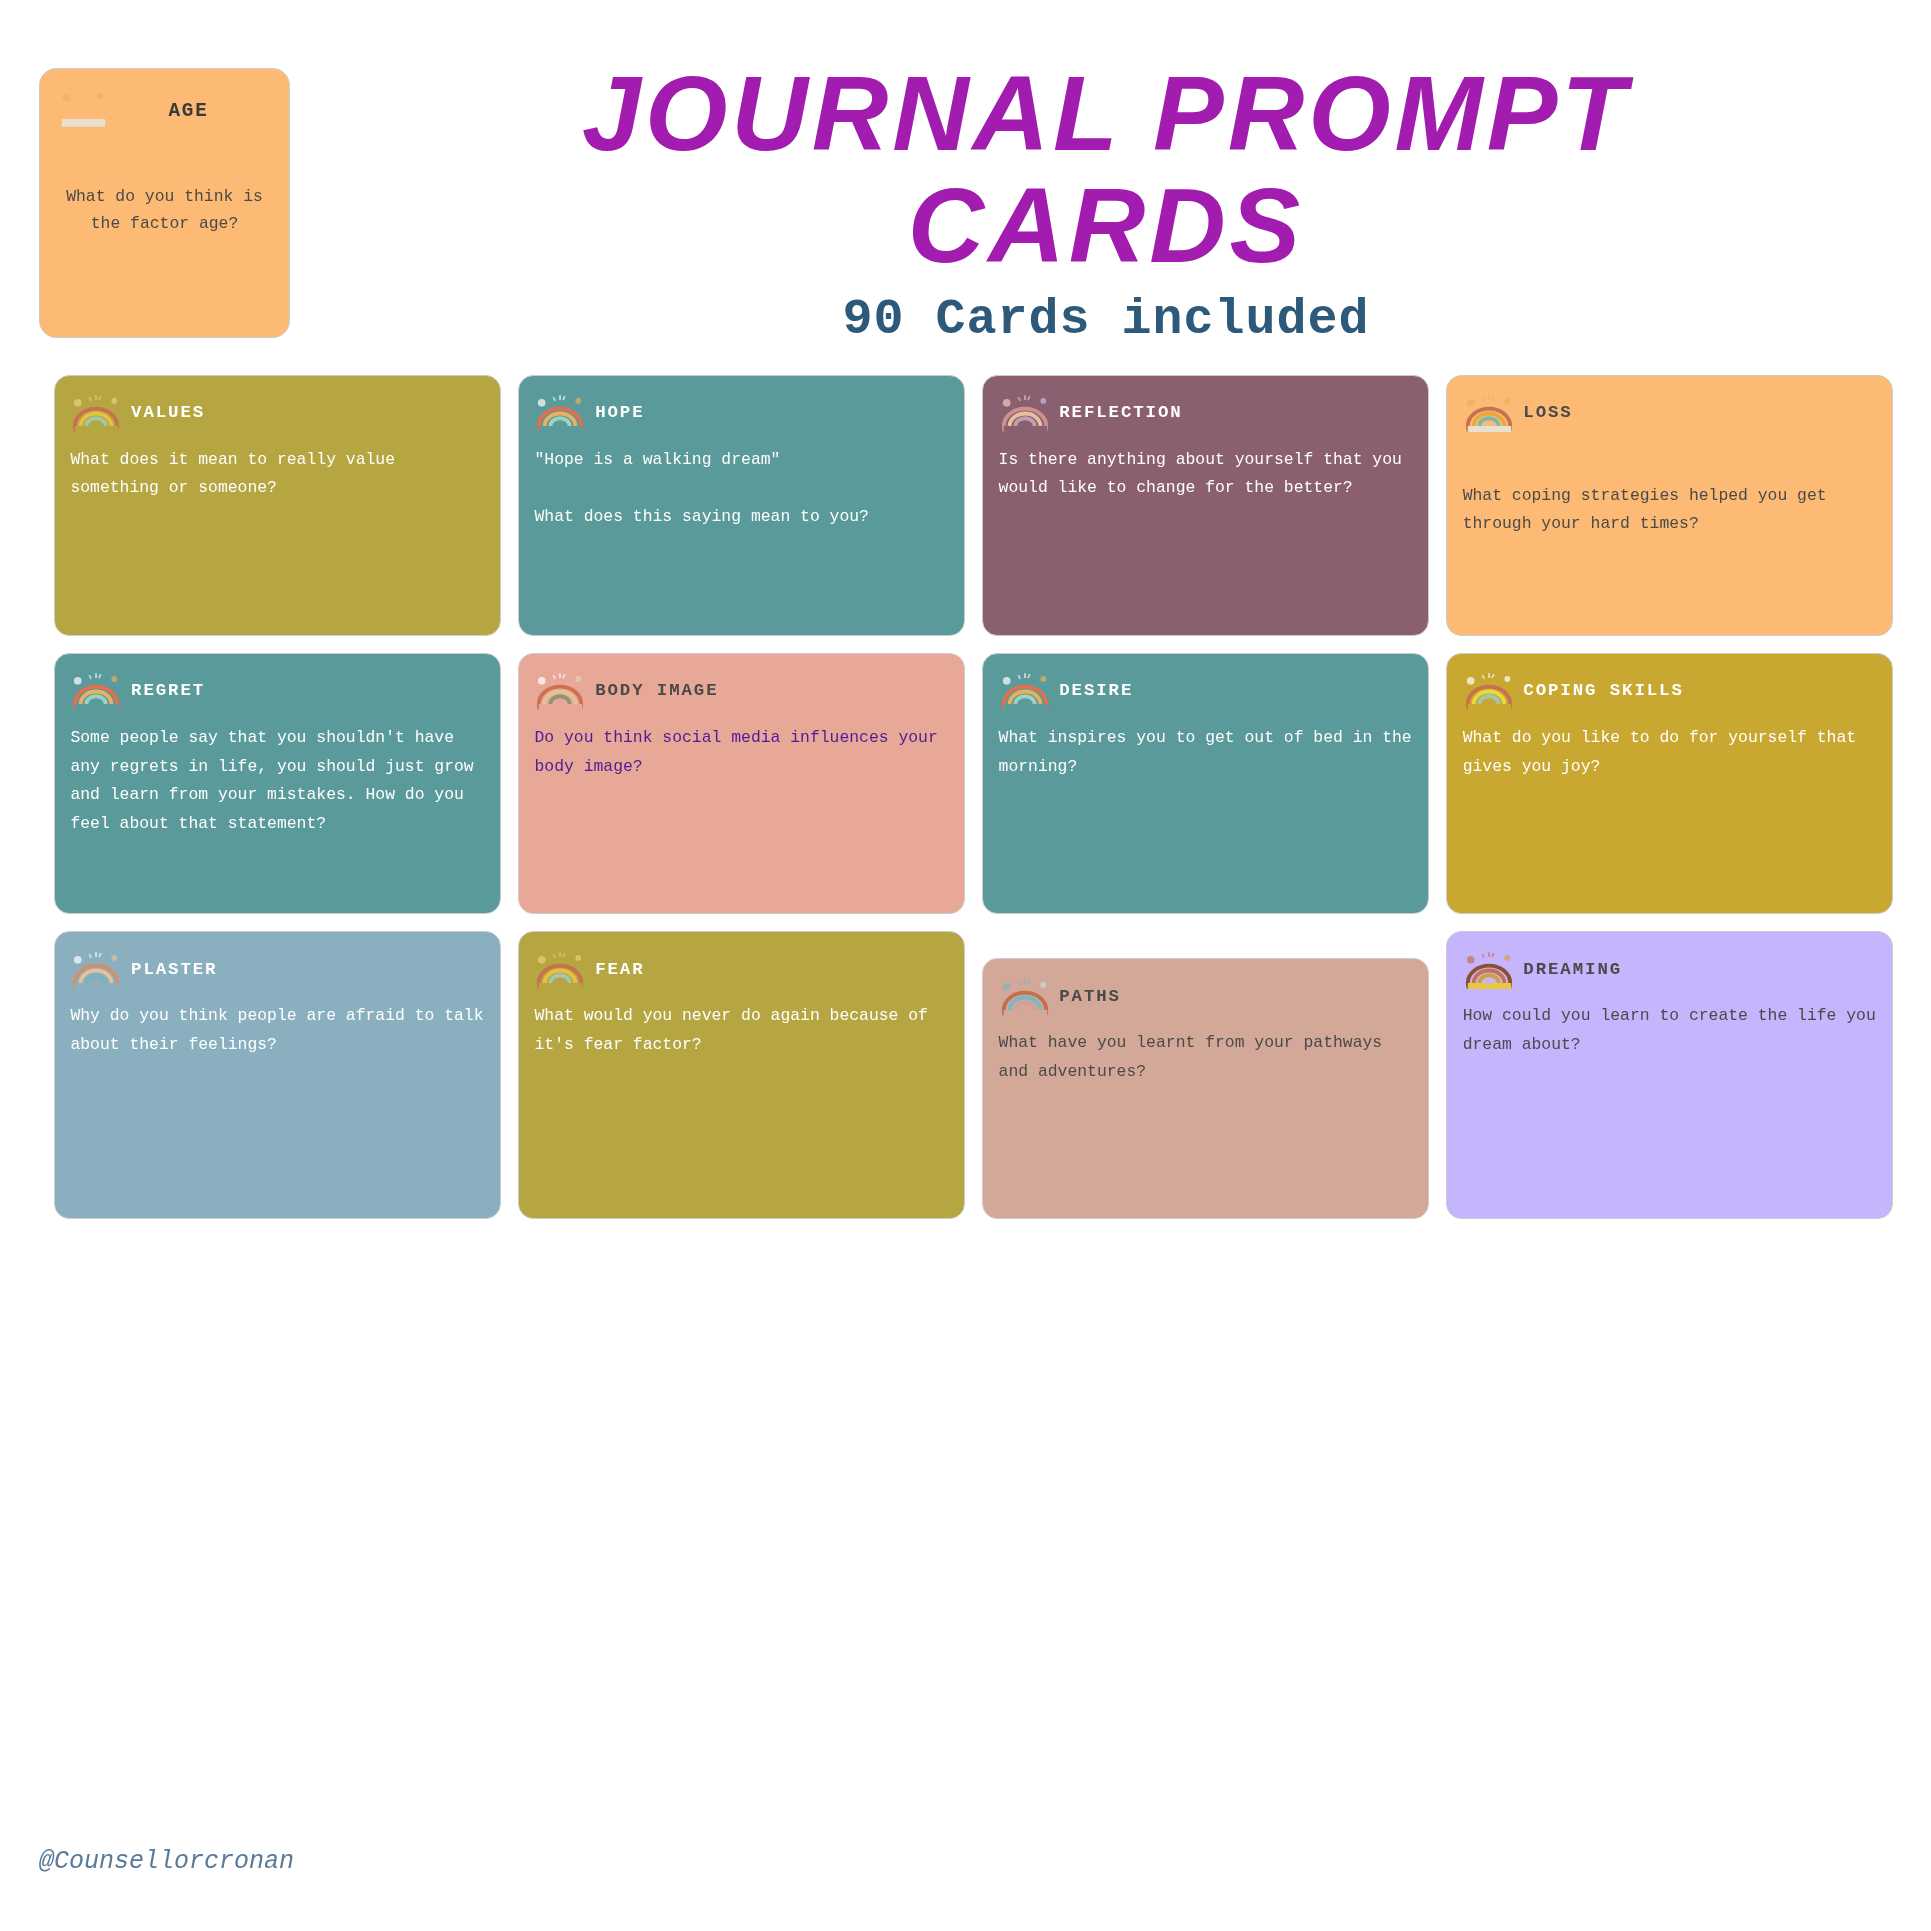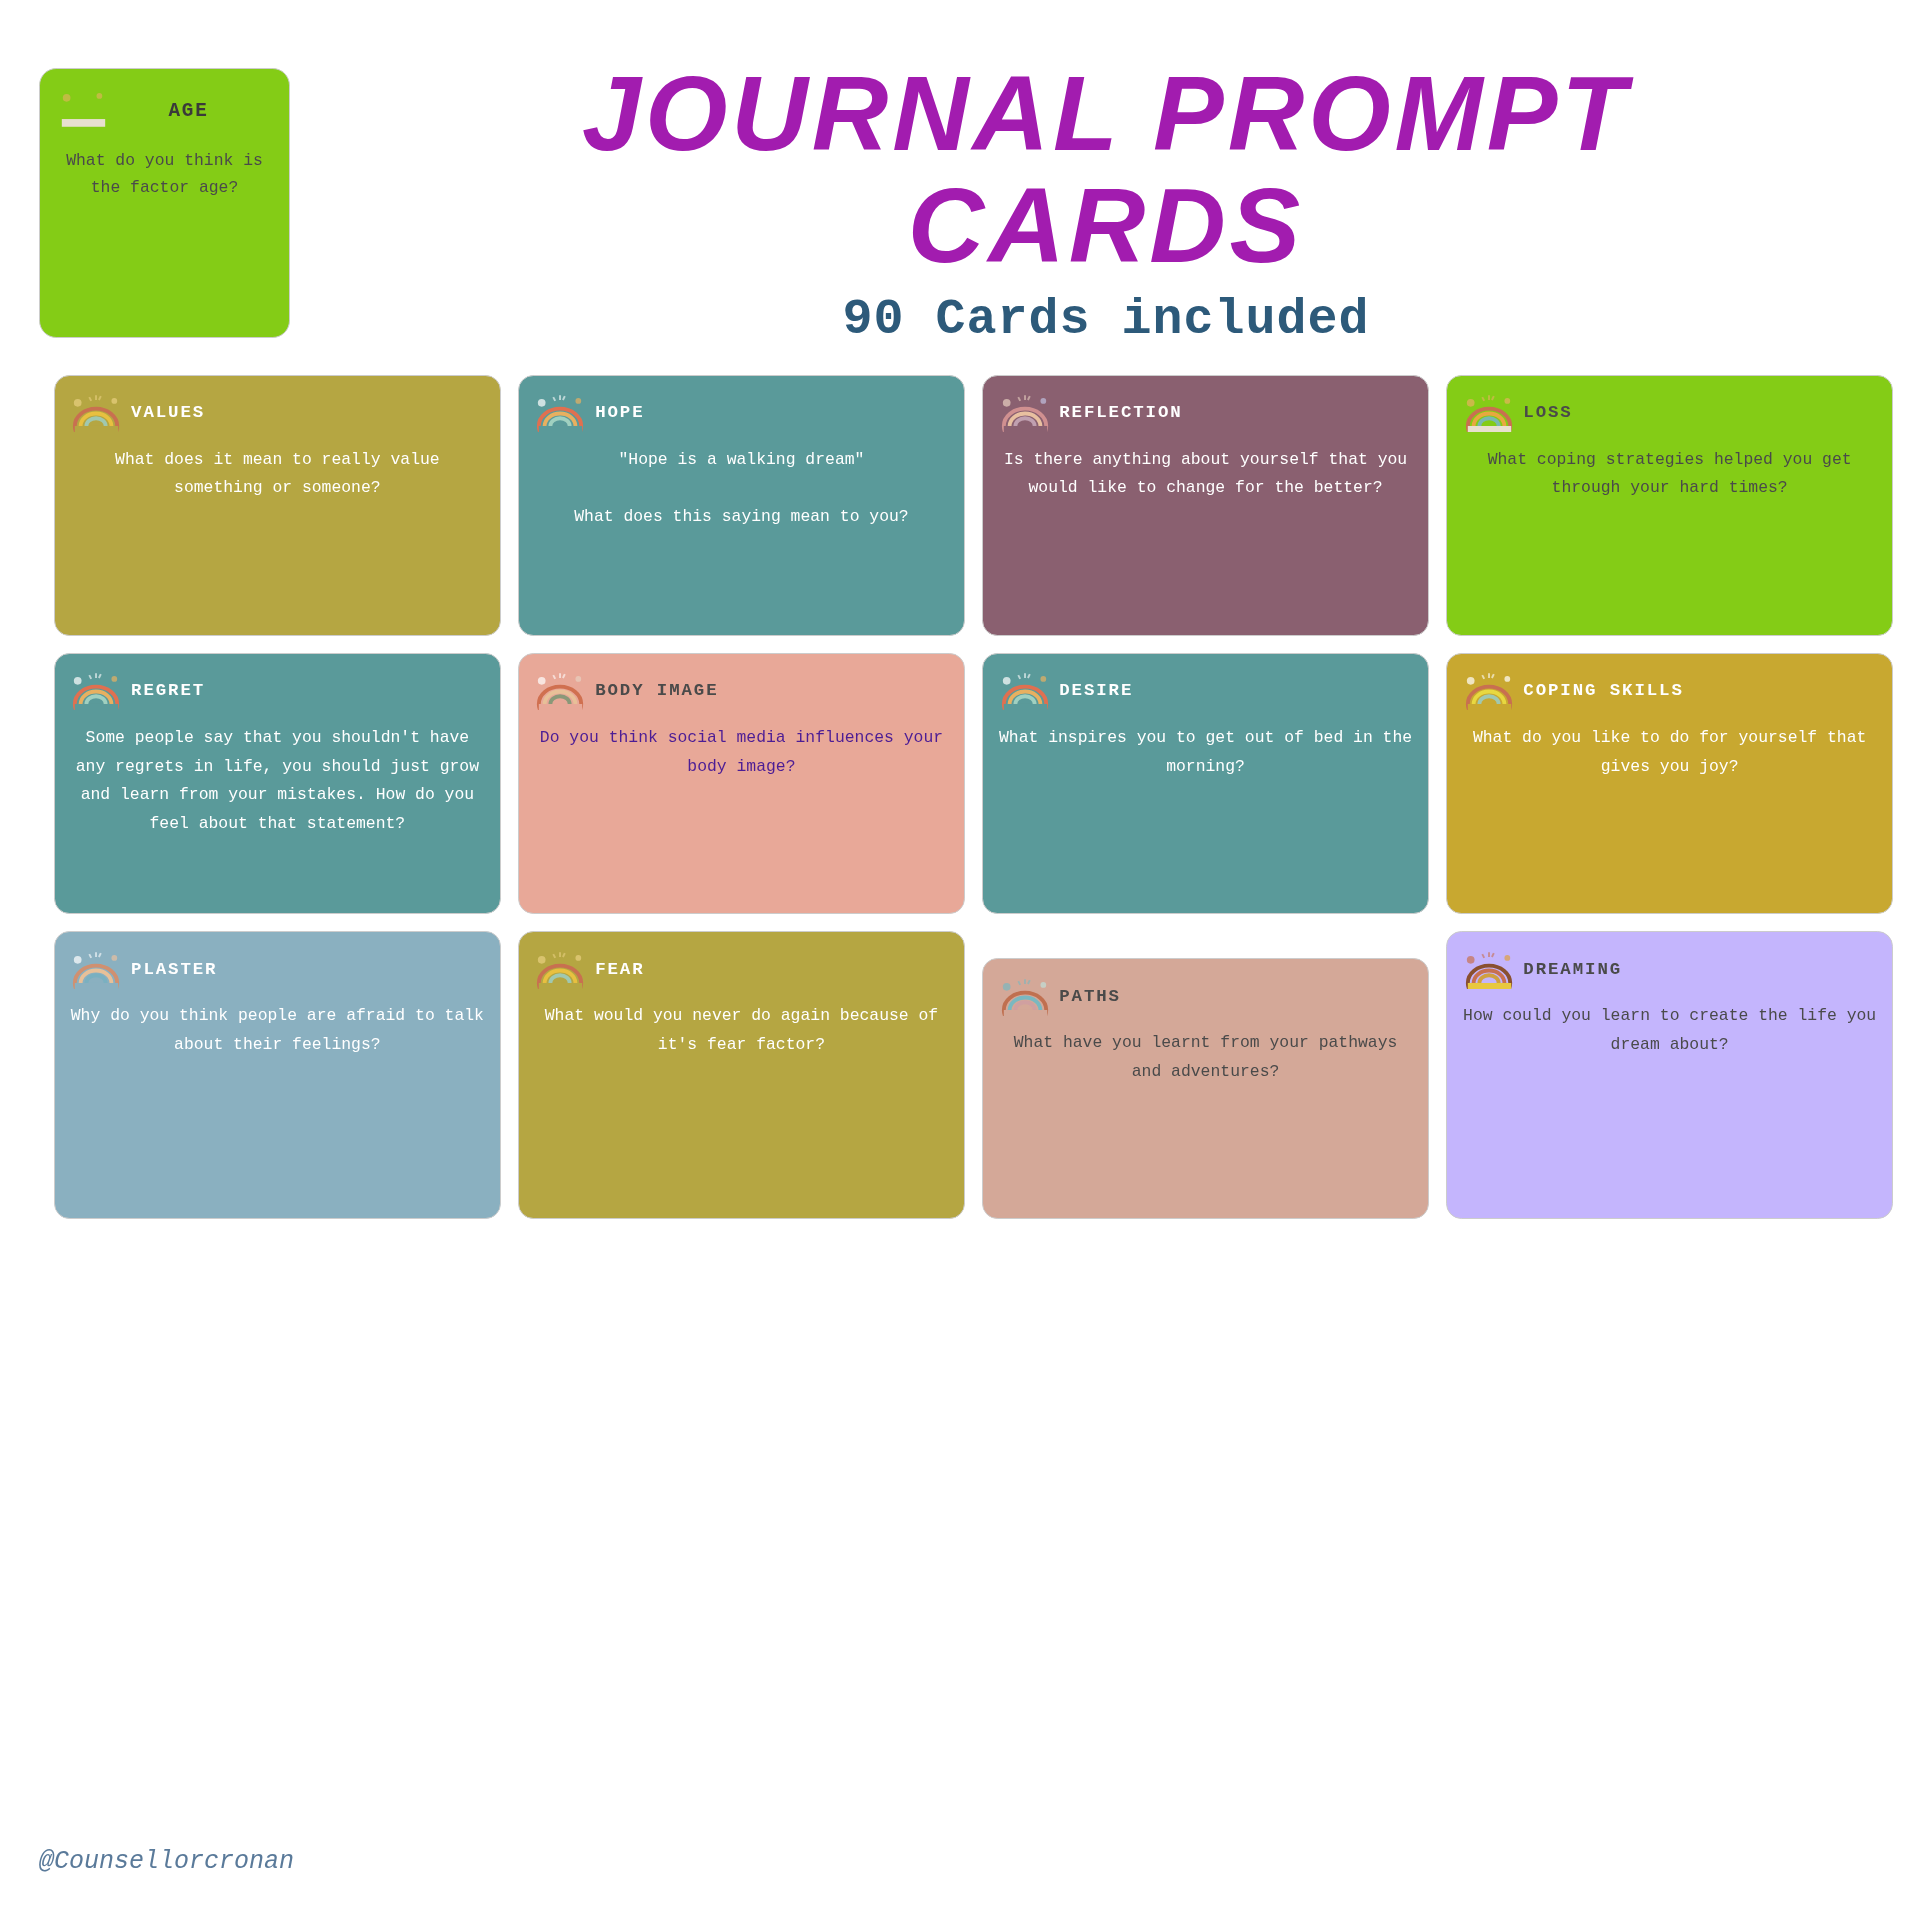--- a/index.html
+++ b/index.html
@@ -116,26 +116,26 @@
       font-size: 17.4px;
       font-weight: bold;
       letter-spacing: 1.9px;
       color: inherit;
       margin-left: 7.7px;
       text-transform: uppercase;
     }
     .card .card-body {
       font-size: 16.4px;
       line-height: 1.75;
-      text-align: center;
+      text-align: left;
       margin-top: 13.5px;
       width: 100%;
     }
     
-    .card-beige { background: #84cc16; color: #4a4a4a; }
+    .card-beige { background: #fdba74; color: #4a4a4a; gap: 36px; }
     .card-olive { background: #b5a642; color: #fff; }
     .card-olive .card-body { color: #fff; }
     .card-teal { background: #5a9a9a; color: #fff; }
     .card-teal .card-body { color: #fff; }
     .card-mauve { background: #8a6070; color: #fff; }
     .card-mauve .card-body { color: #fff; }
     .card-salmon { background: #e8a898; color: #4a4a4a; }
     .card-salmon .card-body { color: #4c1d95; }
     .card-gold { background: #c8a830; color: #fff; }
     .card-gold .card-body { color: #fff; }

